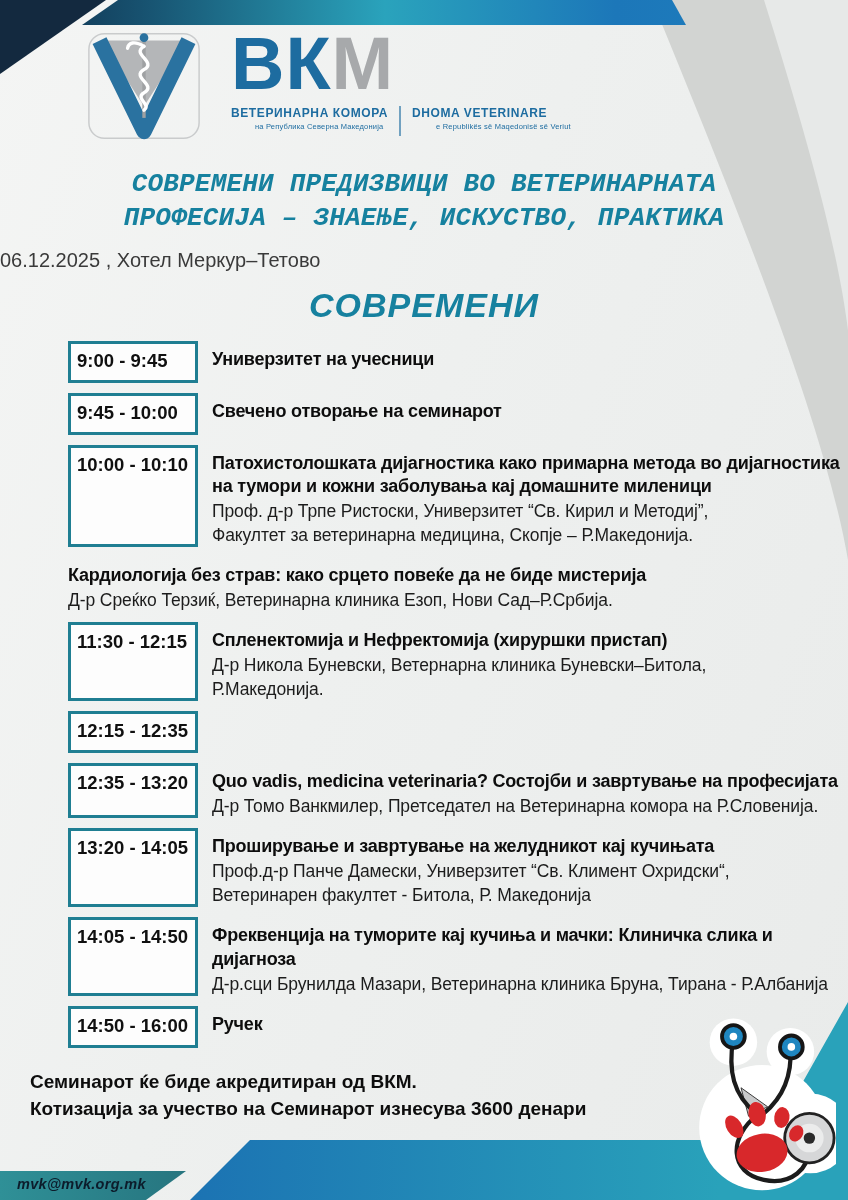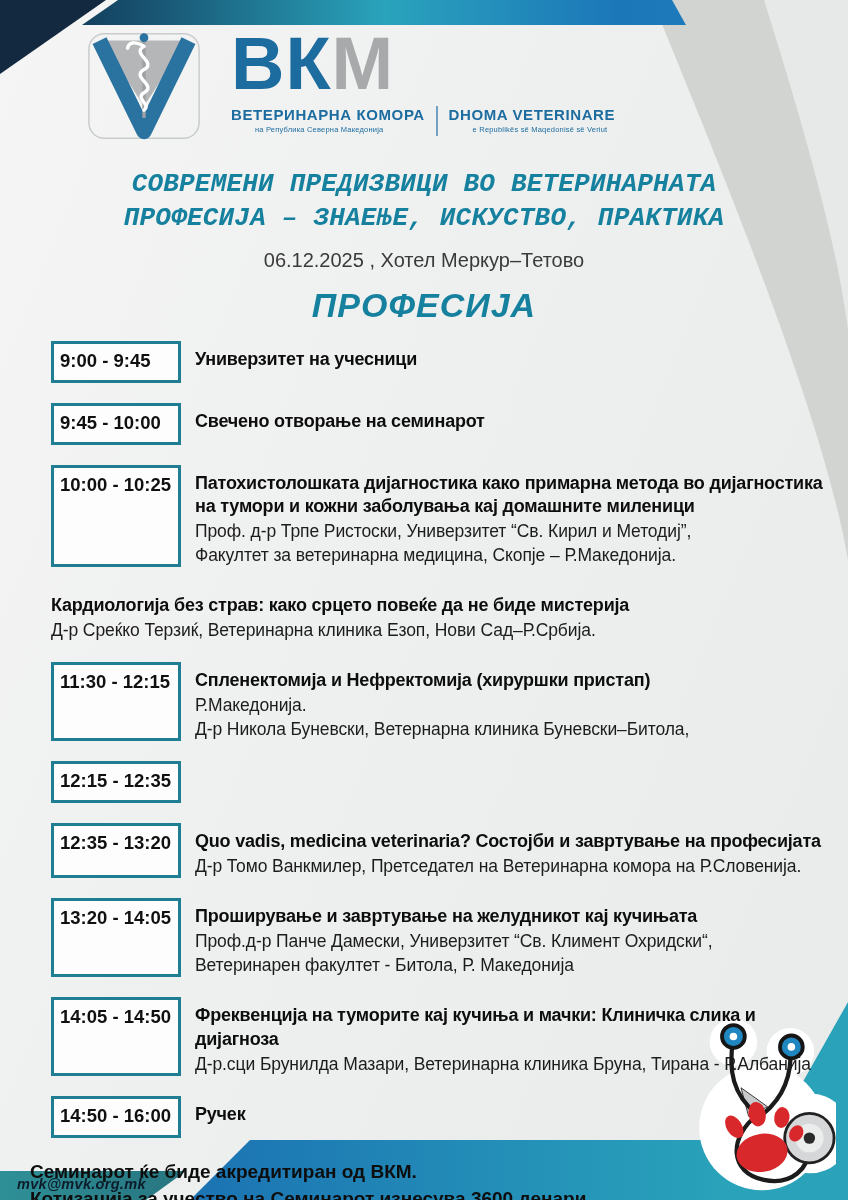--- a/index.html
+++ b/index.html
@@ -38,32 +38,32 @@
   
   .content { position:relative; z-index:3; }
   .logo-row { display:flex; align-items:flex-start; gap:29px; padding:30px 0 0 86px; }
   .logo-badge { width:116px; height:112px; flex:0 0 auto; }
   .logo-textcol { padding-top:0; }
   .logo-acronym { font-size:74px; font-weight:800; line-height:.92; letter-spacing:1px; }
   .logo-acronym .bk { color:#1d6ca0; }
   .logo-acronym .m { color:#a7a9ab; }
   .org-row { display:flex; gap:11px; margin-top:8px; align-items:flex-start; }
   .org-sep { width:2px; height:30px; background:#1d6ca0; opacity:.6; }
-  .org-name { font-size:15px; font-weight:bold; color:#1d6ca0; letter-spacing:.6px; }
+  .org-name { font-size:12px; font-weight:bold; color:#1d6ca0; letter-spacing:.6px; }
   .org-sub  { font-size:7.5px; color:#1d6ca0; margin-top:2px; letter-spacing:.2px;margin-left:24px; }
   .event-title {
     margin-top:26px; text-align:center; font-size:26px; font-weight:800; font-style:italic;
     color:#16819f; line-height:1.3; letter-spacing:.2px;font-family:Liberation Mono, monospace;
   }
-  .date-line { margin-top:13px; text-align:center; font-size:20px; color:#3a3a3a; }
+  .date-line { margin-top:13px; font-size:20px; color:#3a3a3a; }
   .program-heading {
     margin-top:14px; text-align:center; font-size:34px; font-weight:800; font-style:italic;
     color:#16819f; letter-spacing:1px;
   }
-  .schedule { margin:16px 8px 0 13px; display:flex; flex-direction:column; gap:20px;padding-left:38px; }
+  .schedule { margin:16px 8px 0 30px; display:flex; flex-direction:column; gap:10px;padding-left:38px; }
   .row { display:flex; gap:14px; align-items:stretch; }
   .time-box {
     flex:0 0 130px; min-height:42px; border:3px solid #1f7e92; background:#fdfdfd;
     padding:6px 3px 4px 6px; font-size:18.5px; font-weight:bold; color:#101010; white-space:nowrap;
   }
   .session { flex:1; padding-top:7px; min-width:0; }
   .session-title { font-size:18px; font-weight:bold; color:#0d0d0d; line-height:1.32; letter-spacing:-0.2px; }
   .session-detail { font-size:17.5px; color:#1c1c1c; line-height:1.38; letter-spacing:-0.1px; }
   .notes { margin:20px 0 0 30px; max-width:640px; }
   .note-line { font-size:19px; font-weight:bold; color:#0d0d0d; line-height:1.45; }
@@ -137,60 +137,60 @@
           </div>
         </div>
       </div>
     </div>
 
     <div class="event-title">
       <div>СОВРЕМЕНИ ПРЕДИЗВИЦИ ВО ВЕТЕРИНАРНАТА</div>
       <div>ПРОФЕСИЈА – ЗНАЕЊЕ, ИСКУСТВО, ПРАКТИКА</div>
     </div>
     <div class="date-line">06.12.2025 , Хотел Меркур–Тетово</div>
-    <div class="program-heading">ПРОФЕСИЈА</div>
+    <div class="program-heading">СОВРЕМЕНИ</div>
 
     <div class="schedule">
 
       <div class="row">
         <div class="time-box">9:00 - 9:45</div>
         <div class="session">
             <div class="session-title">Универзитет на учесници</div>
           </div>
       </div>
 
       <div class="row">
         <div class="time-box">9:45 - 10:00</div>
         <div class="session">
             <div class="session-title">Свечено отворање на семинарот</div>
           </div>
       </div>
 
       <div class="row">
-        <div class="time-box">10:00 - 10:25</div>
+        <div class="time-box">10:00 - 10:10</div>
         <div class="session">
           <div class="session-title">Патохистолошката дијагностика како примарна метода во дијагностика на тумори и кожни заболувања кај домашните миленици</div>
           <div class="session-detail">Проф. д-р Трпе Ристоски, Универзитет “Св. Кирил и Методиј”,</div>
           <div class="session-detail">Факултет за ветеринарна медицина, Скопје – Р.Македонија.</div>
         </div>
       </div>
 
       <div class="row">
         <div class="session">
           <div class="session-title">Кардиологија без страв: како срцето повеќе да не биде мистерија</div>
           <div class="session-detail">Д-р Среќко Терзиќ, Ветеринарна клиника Езоп, Нови Сад–Р.Србија.</div>
         </div>
       </div>
 
       <div class="row">
         <div class="time-box">11:30 - 12:15</div>
         <div class="session">
           <div class="session-title">Спленектомија и Нефректомија (хируршки пристап)</div>
+          <div class="session-detail">Д-р Никола Буневски, Ветернарна клиника Буневски–Битола,</div>
           <div class="session-detail">Р.Македонија.</div>
-          <div class="session-detail">Д-р Никола Буневски, Ветернарна клиника Буневски–Битола,</div>
         </div>
       </div>
 
       <div class="row">
         <div class="time-box">12:15 - 12:35</div>
       </div>
 
       <div class="row">
         <div class="time-box">12:35 - 13:20</div>
         <div class="session">

